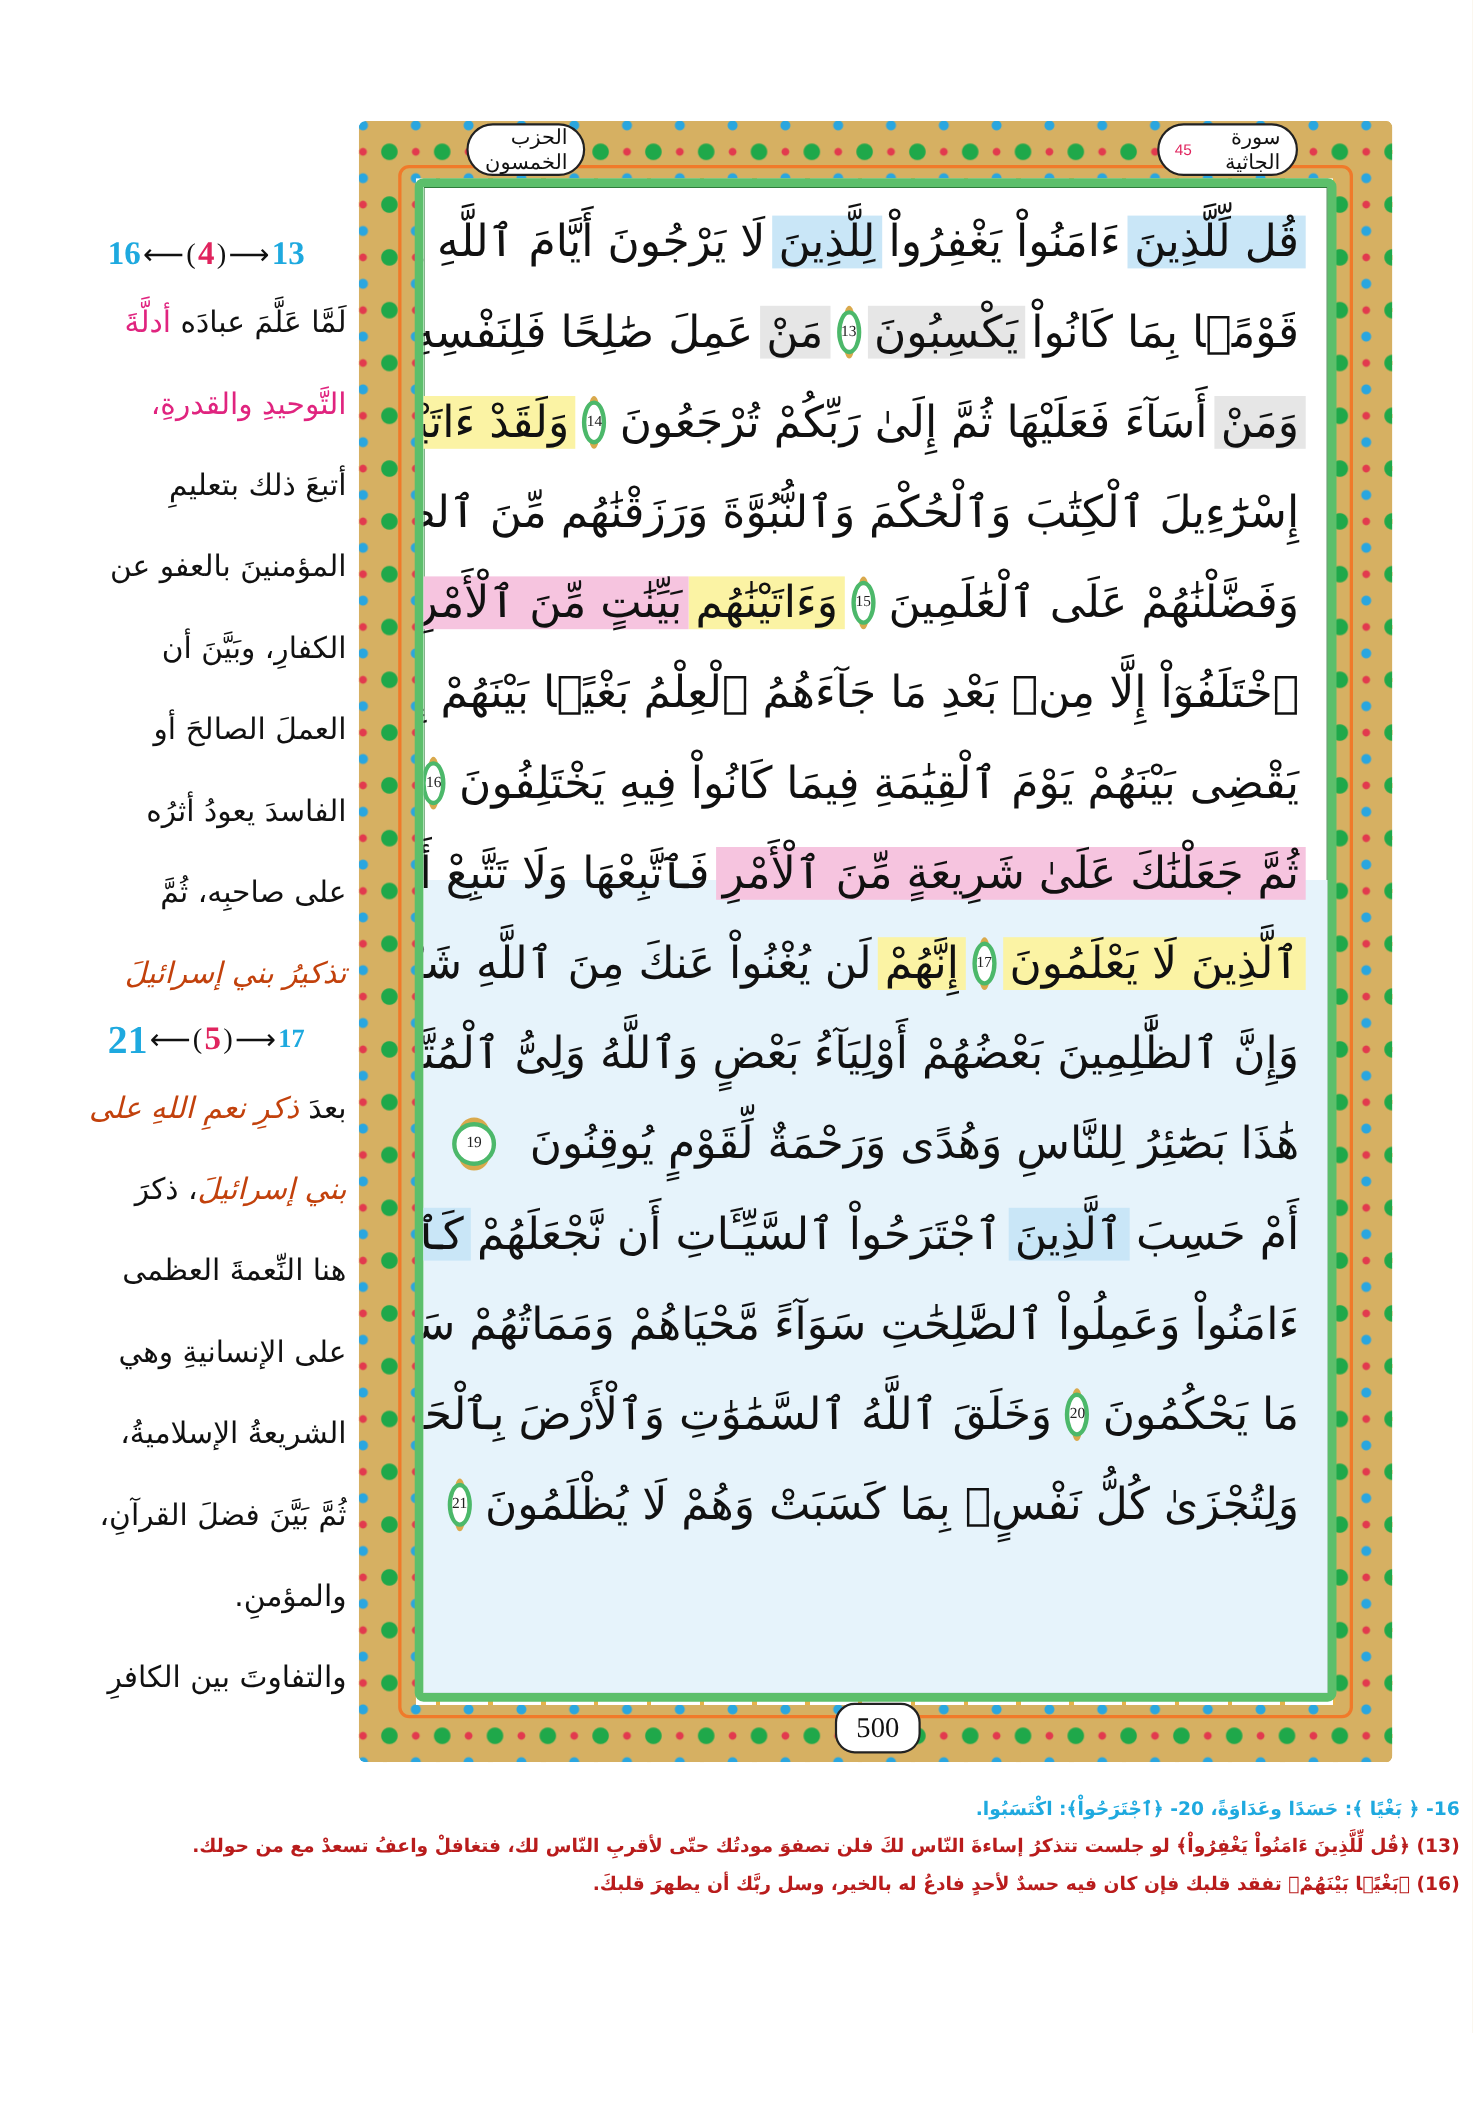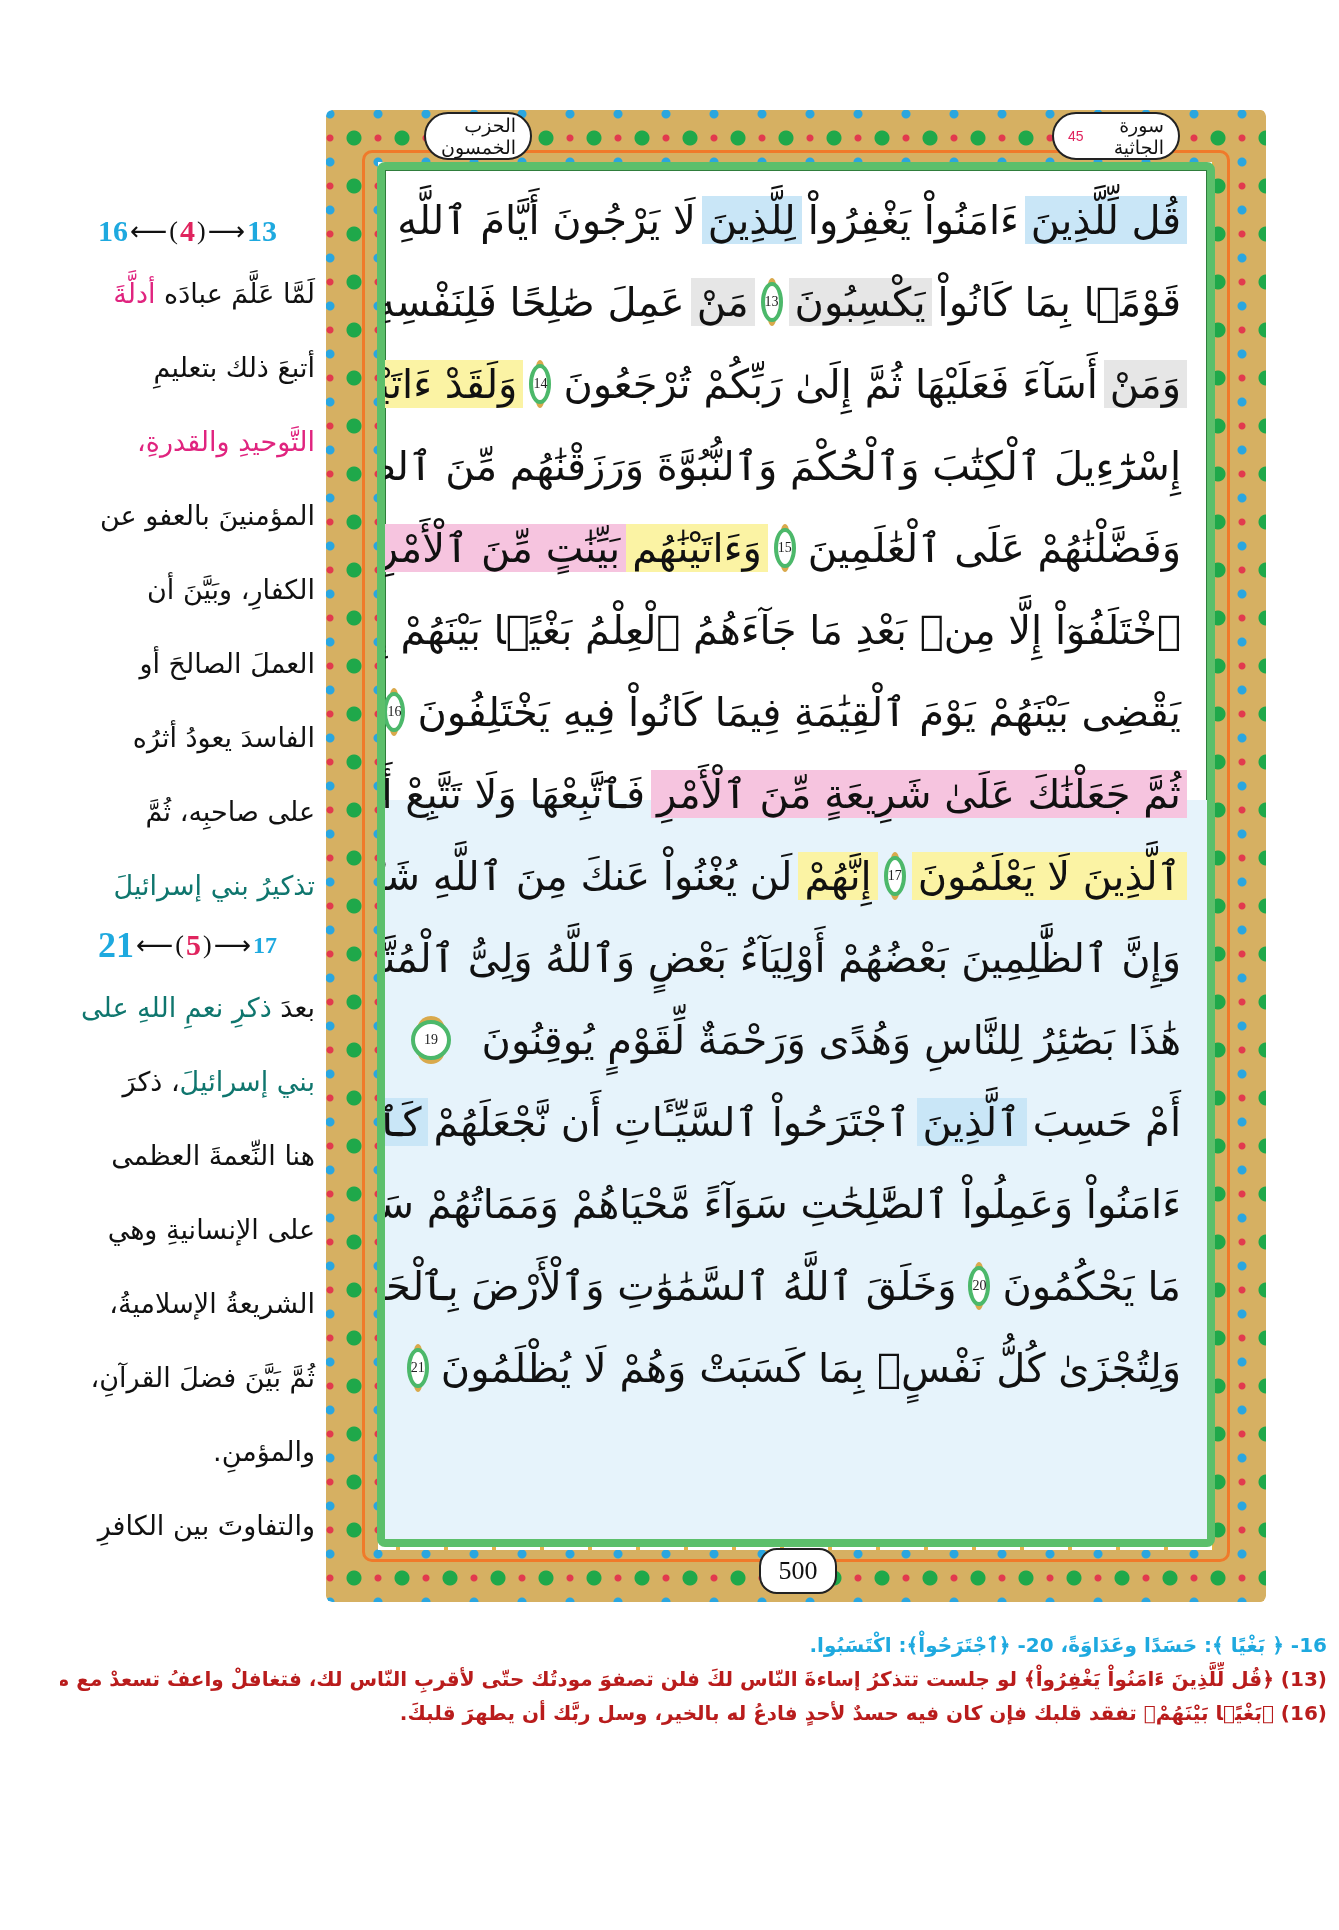--- a/index.html
+++ b/index.html
@@ -87,46 +87,46 @@
   }
   .side .range {
     height:52px; display:flex; justify-content:center; align-items:center; direction:ltr;
     font-family:"Liberation Serif", serif; font-weight:bold; font-size:30px; gap:2px;
   }
   .range .a { color:#1ea9df; }
   .range .b { color:#e0245e; }
   .range .arrow { color:#111; font-weight:normal; font-size:26px; }
   .side .p { font-size:27px; line-height:74px; }
   .pink { color:#e0247f; }
-  .cyan { color:#0f766e; }
+  .cyan { color:#c2410c;font-style:italic; }
   
   .notes {
     position:absolute; left:60px; right:12px; top:1628px; direction:rtl;
-    font-family:"DejaVu Sans", sans-serif; font-weight:bold; font-size:20px;
+    font-family:"DejaVu Sans", sans-serif; font-weight:bold; font-size:17px;
   }
   .notes .n { height:34px; line-height:34px; white-space:nowrap; overflow:hidden; }
   .n.c { color:#1ea9df; }
   .n.m { color:#b91c1c; }
 </style>
 </head>
 <body>
 
 <div class="side">
   <div class="range">
     <span class="a">16</span>
     <span class="arrow">⟵</span>
     <span class="arrow">(</span>
     <span class="b">4</span>
     <span class="arrow">)</span>
     <span class="arrow">⟶</span>
     <span class="a">13</span>
   </div>
   <div class="p"><span>لَمَّا عَلَّمَ عبادَه </span><span class="pink">أدلَّةَ</span></div>
+  <div class="p pink">التَّوحيدِ والقدرةِ،</div>
   <div class="p">أتبعَ ذلك بتعليمِ</div>
-  <div class="p pink">التَّوحيدِ والقدرةِ،</div>
   <div class="p">المؤمنينَ بالعفو عن</div>
   <div class="p">الكفارِ، وبَيَّنَ أن</div>
   <div class="p">العملَ الصالحَ أو</div>
   <div class="p">الفاسدَ يعودُ أثرُه</div>
   <div class="p">على صاحبِه، ثُمَّ</div>
   <div class="p cyan">تذكيرُ بني إسرائيلَ</div>
 
   <div class="range" style="margin-top:-4px;">
     <span class="a" style="font-size:36px;">21</span>
     <span class="arrow">⟵</span>

